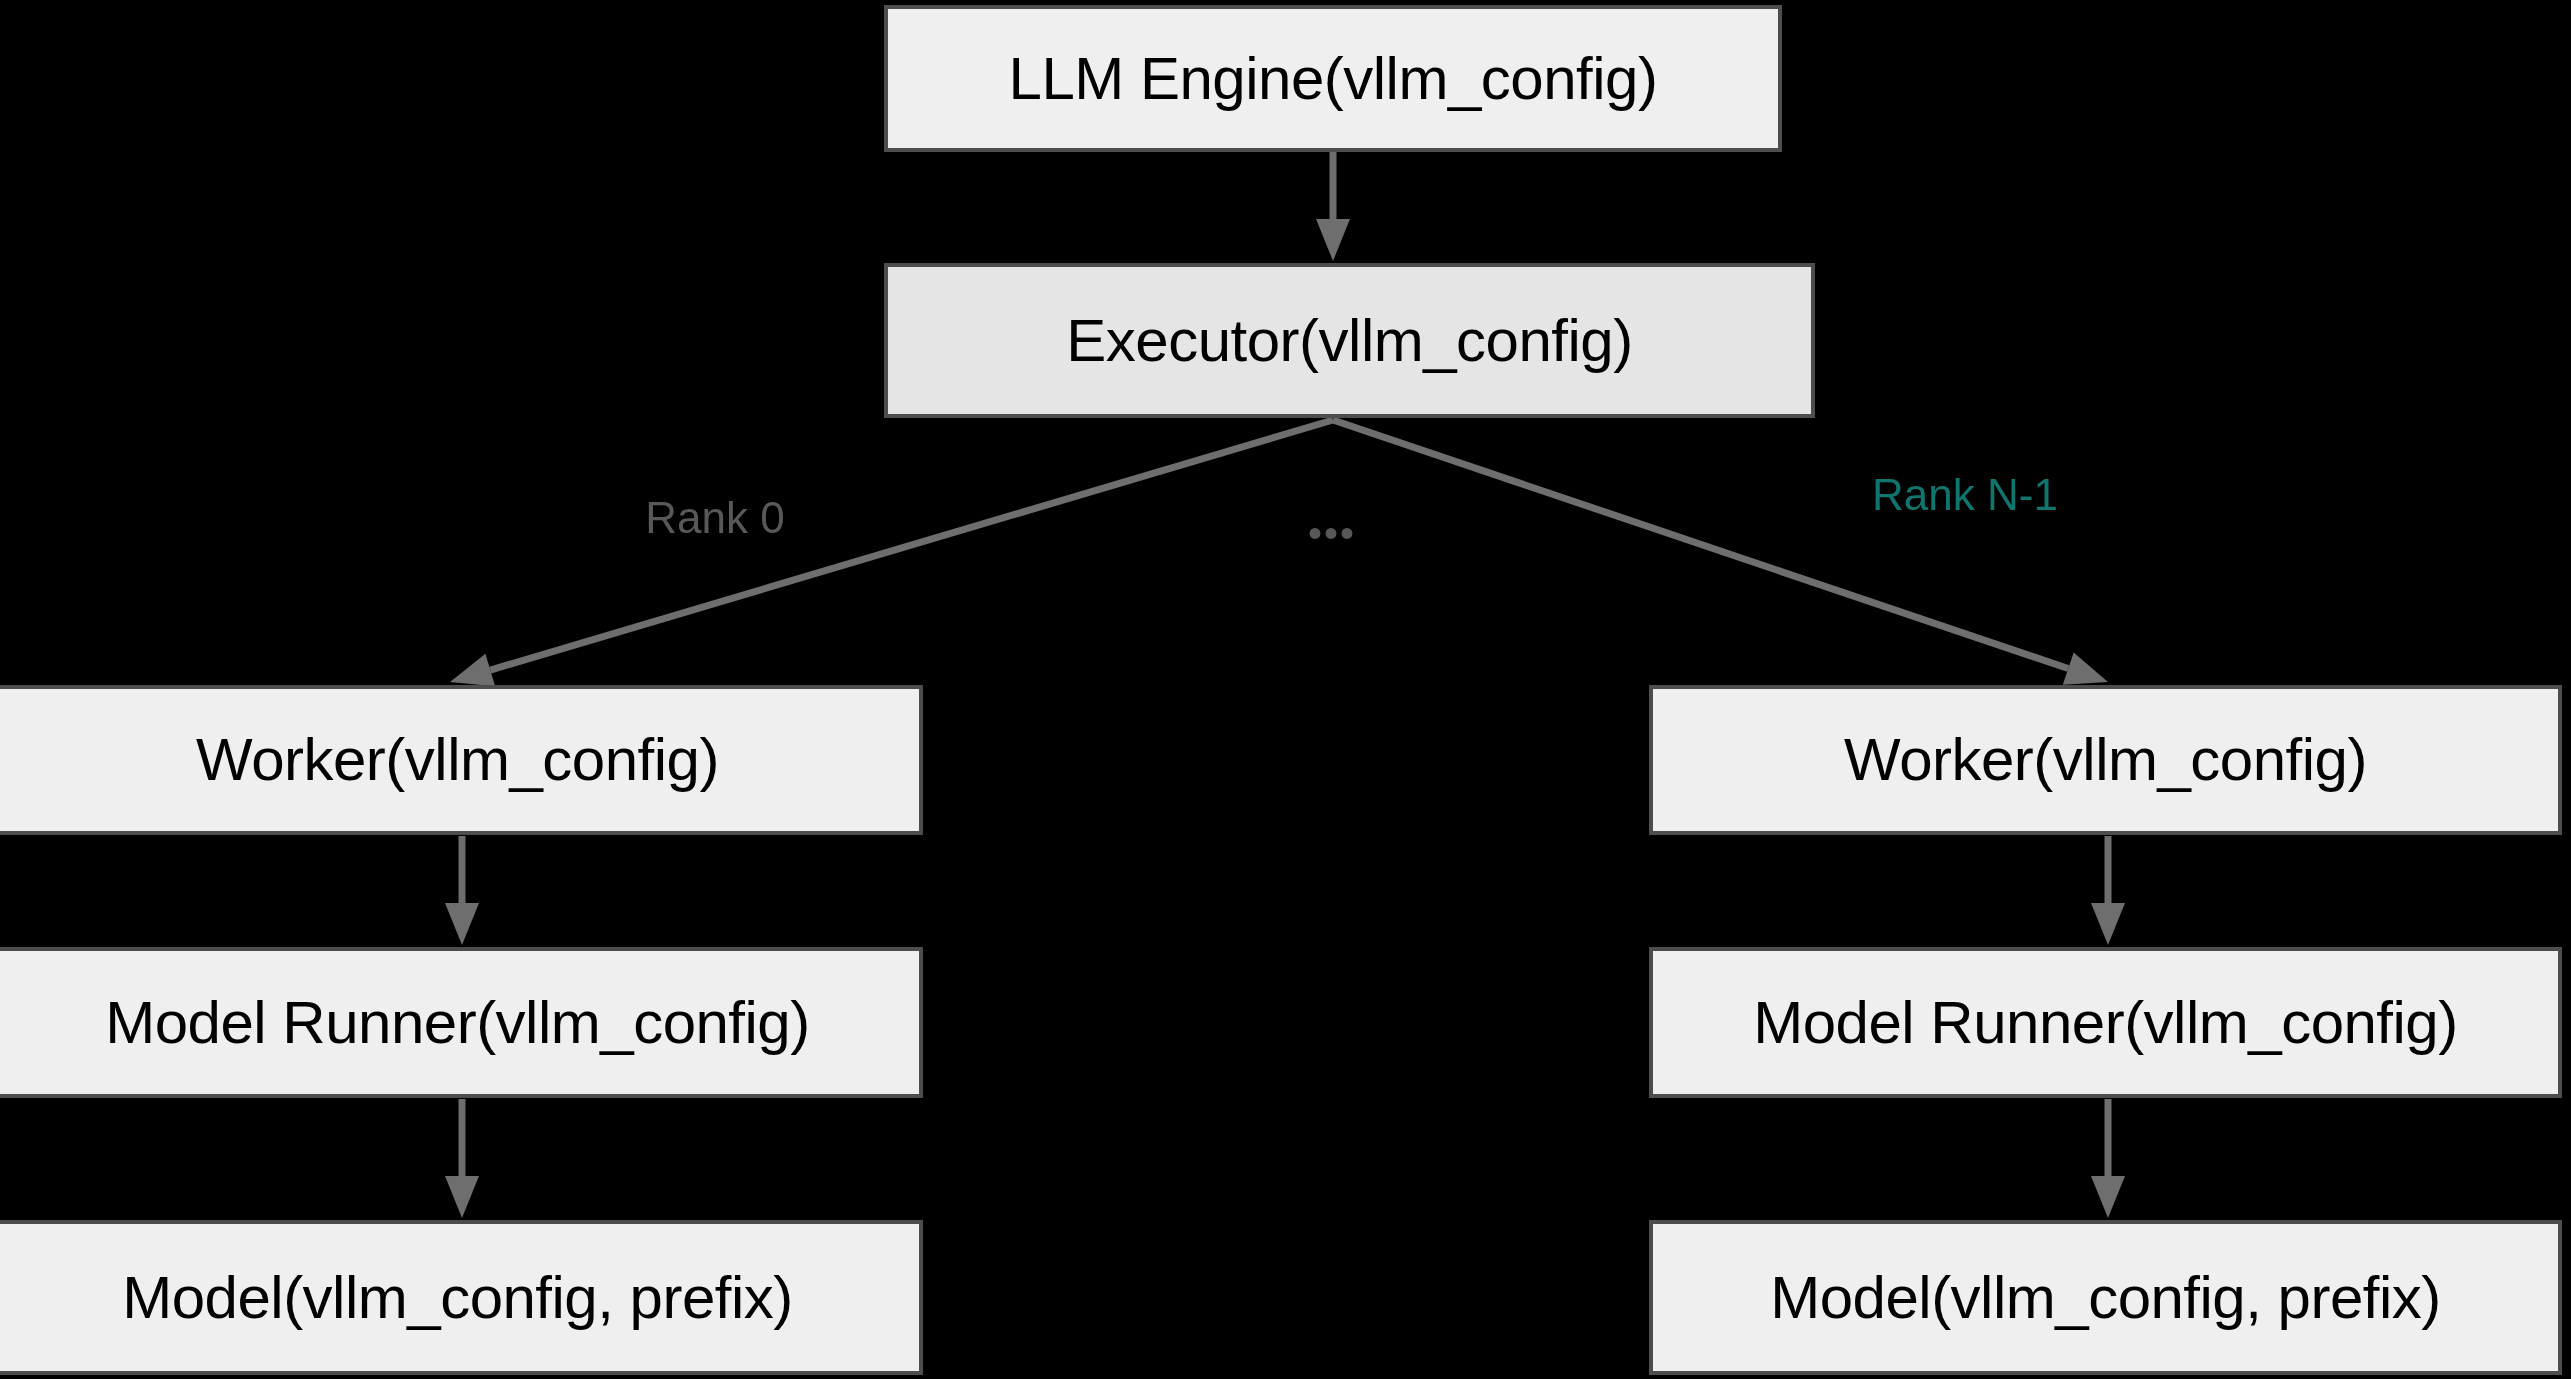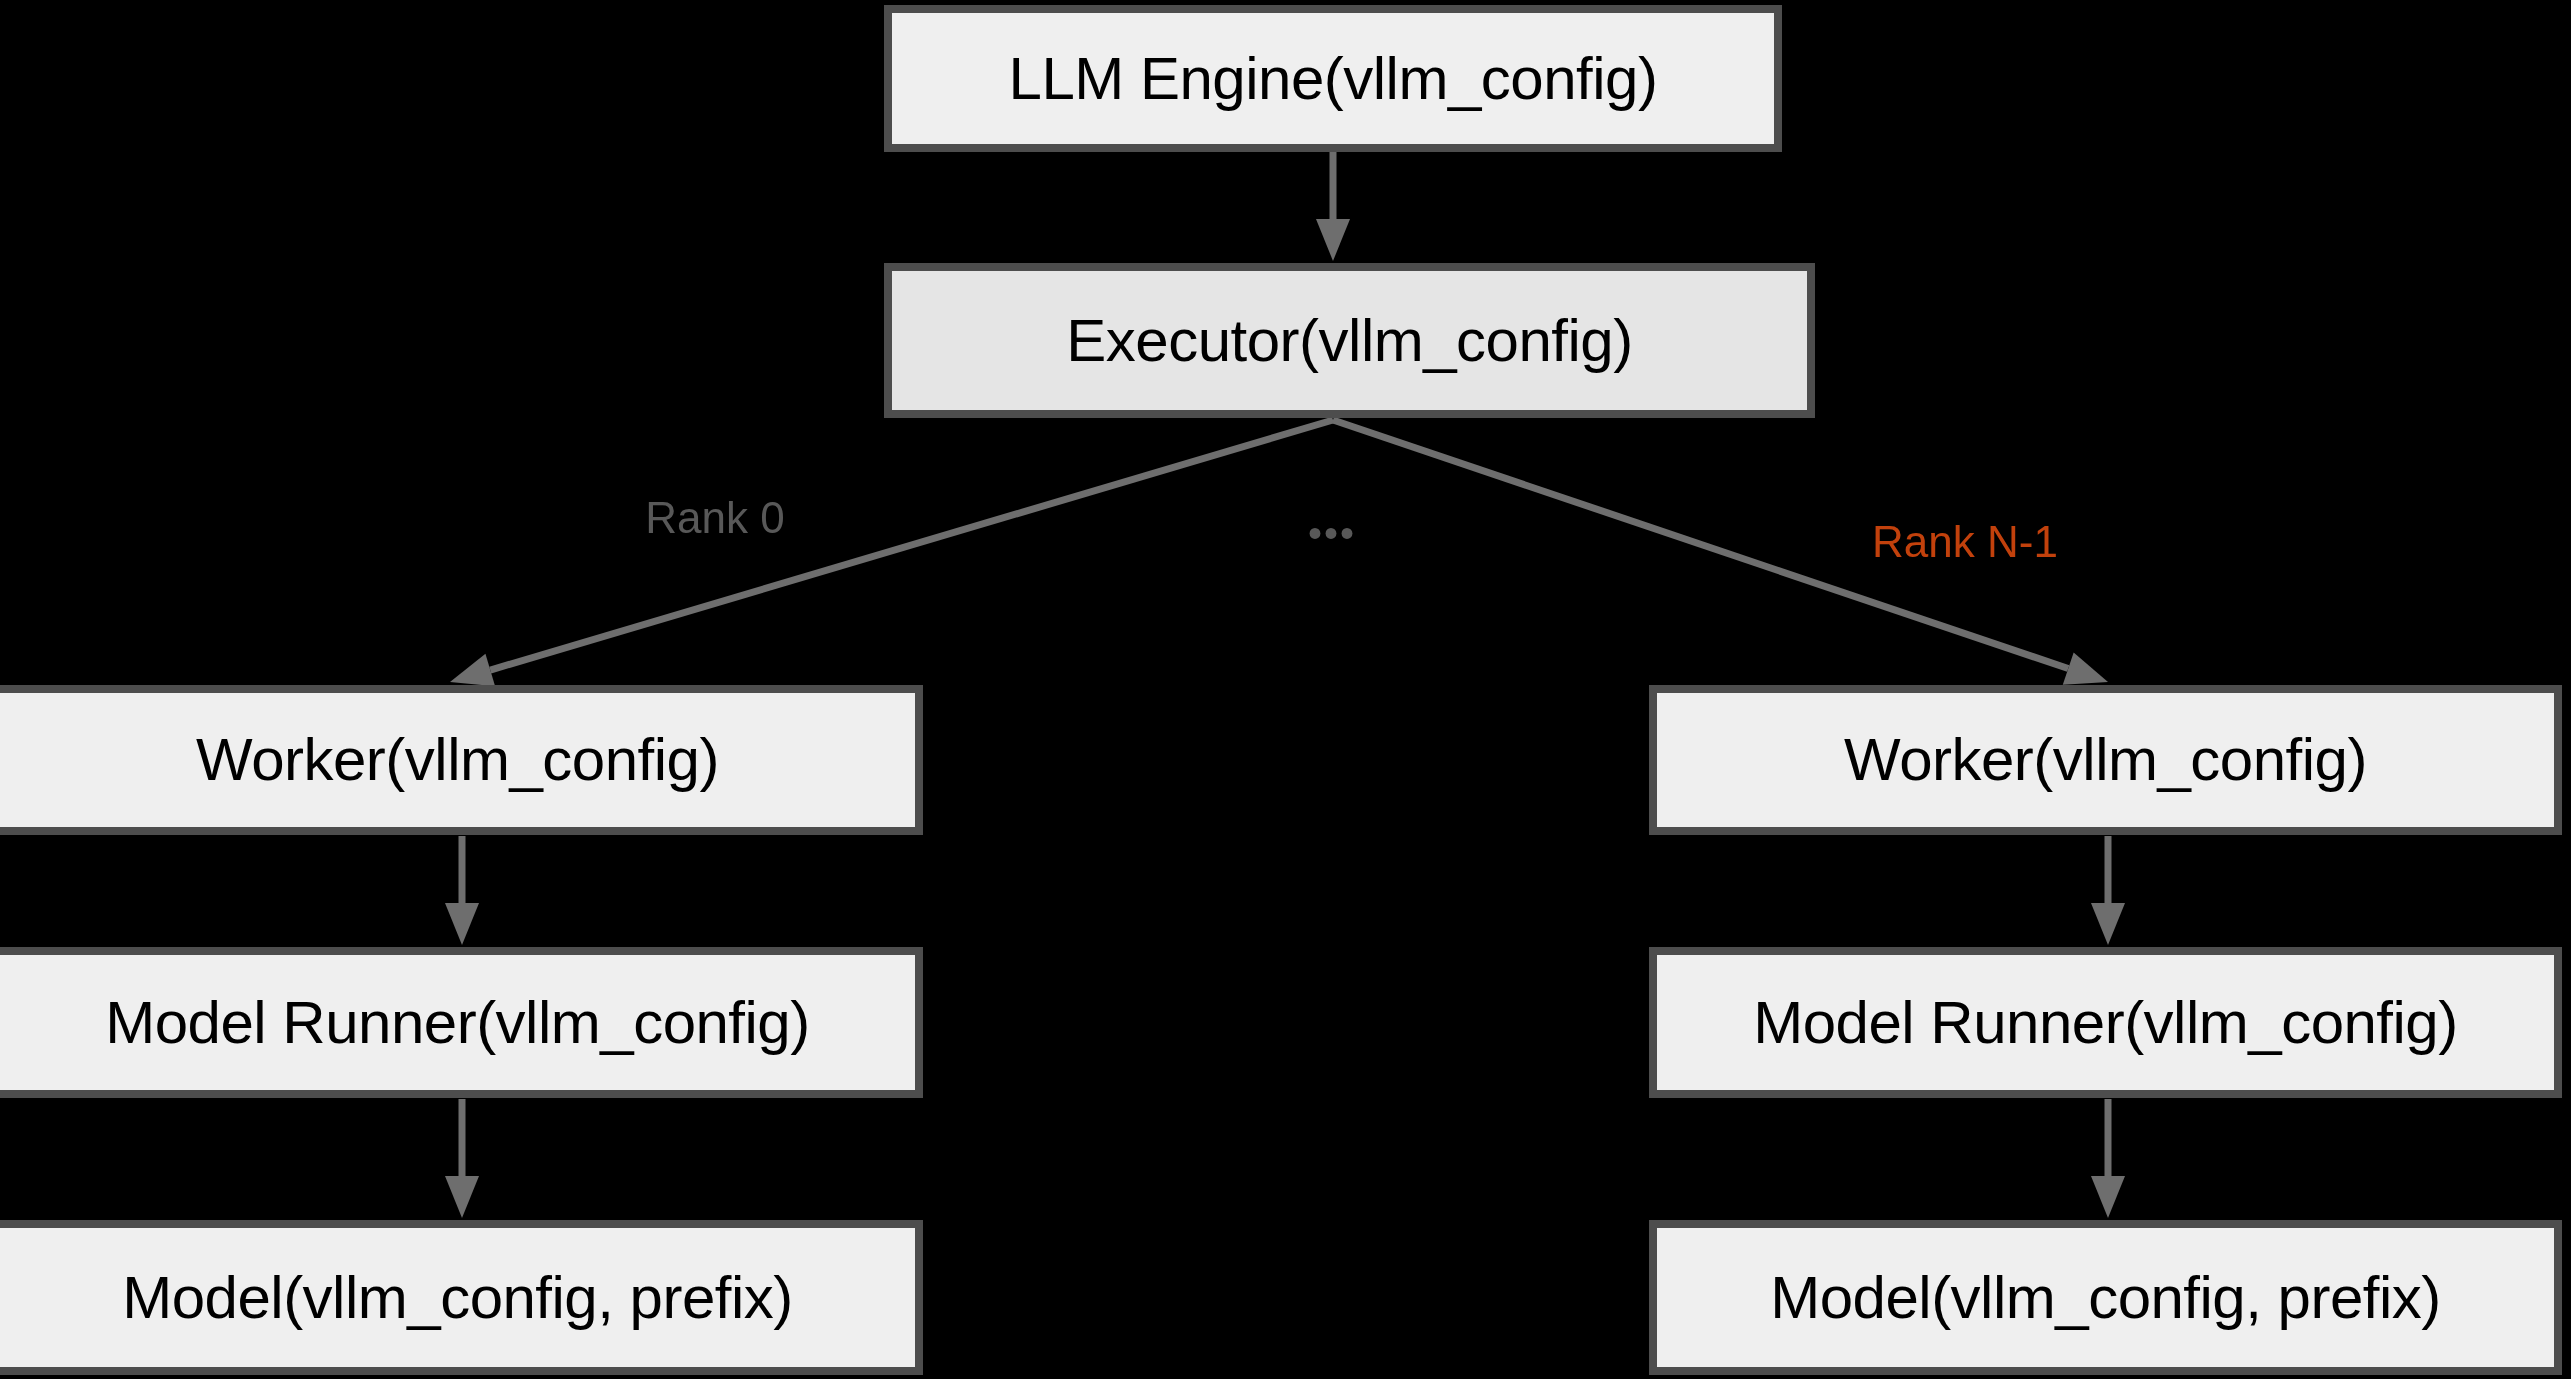--- a/index.html
+++ b/index.html
@@ -20,21 +20,21 @@
     left: 0;
     top: 0;
     width: 2571px;
     height: 1379px;
     pointer-events: none;
   }
   .node {
     position: absolute;
     box-sizing: border-box;
     background: #efefef;
-    border: 8px solid #3b82f6;
+    border: 4px solid #3b82f6;
     display: flex;
     align-items: center;
     justify-content: center;
     color: #000000;
     font-size: 60px;
     line-height: 1.1;
     letter-spacing: -0.5px;
     white-space: nowrap;
     z-index: 2;
   }
@@ -98,15 +98,15 @@
 
   <div class="node" style="left: -8px; top: 1220px; width: 931px; height: 155px; background: rgb(239, 239, 239); border-color: rgb(77, 77, 77);">
     <span>Model(vllm_config, prefix)</span>
   </div>
   <div class="node" style="left: 1649px; top: 1220px; width: 913px; height: 155px; background: rgb(239, 239, 239); border-color: rgb(77, 77, 77);">
     <span>Model(vllm_config, prefix)</span>
   </div>
 
   <div class="edge-label" style="left: 715px; top: 518px; color: rgb(88, 88, 88);">Rank 0</div>
   <div class="edge-label dots" style="left: 1332px; top: 533px; color: rgb(88, 88, 88);">•••</div>
-  <div class="edge-label" style="left: 1965px; top: 542px; color: #c2410c; text-align: center;">Rank N-1</div>
+  <div class="edge-label" style="left: 1965px; top: 495px; color: #0f766e; text-align: center;">Rank N-1</div>
 
 </div>
 
 </body></html>

